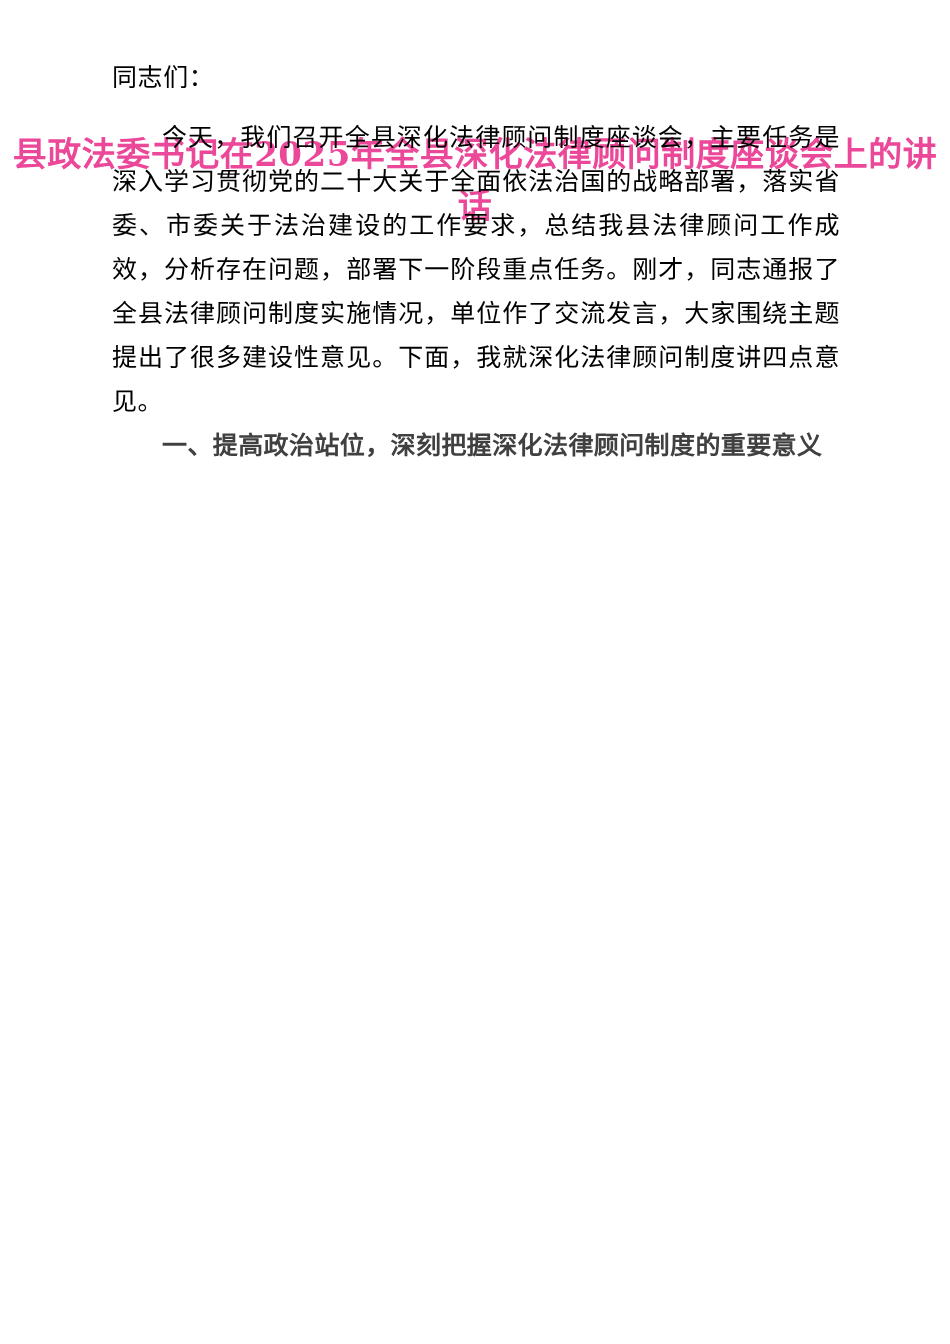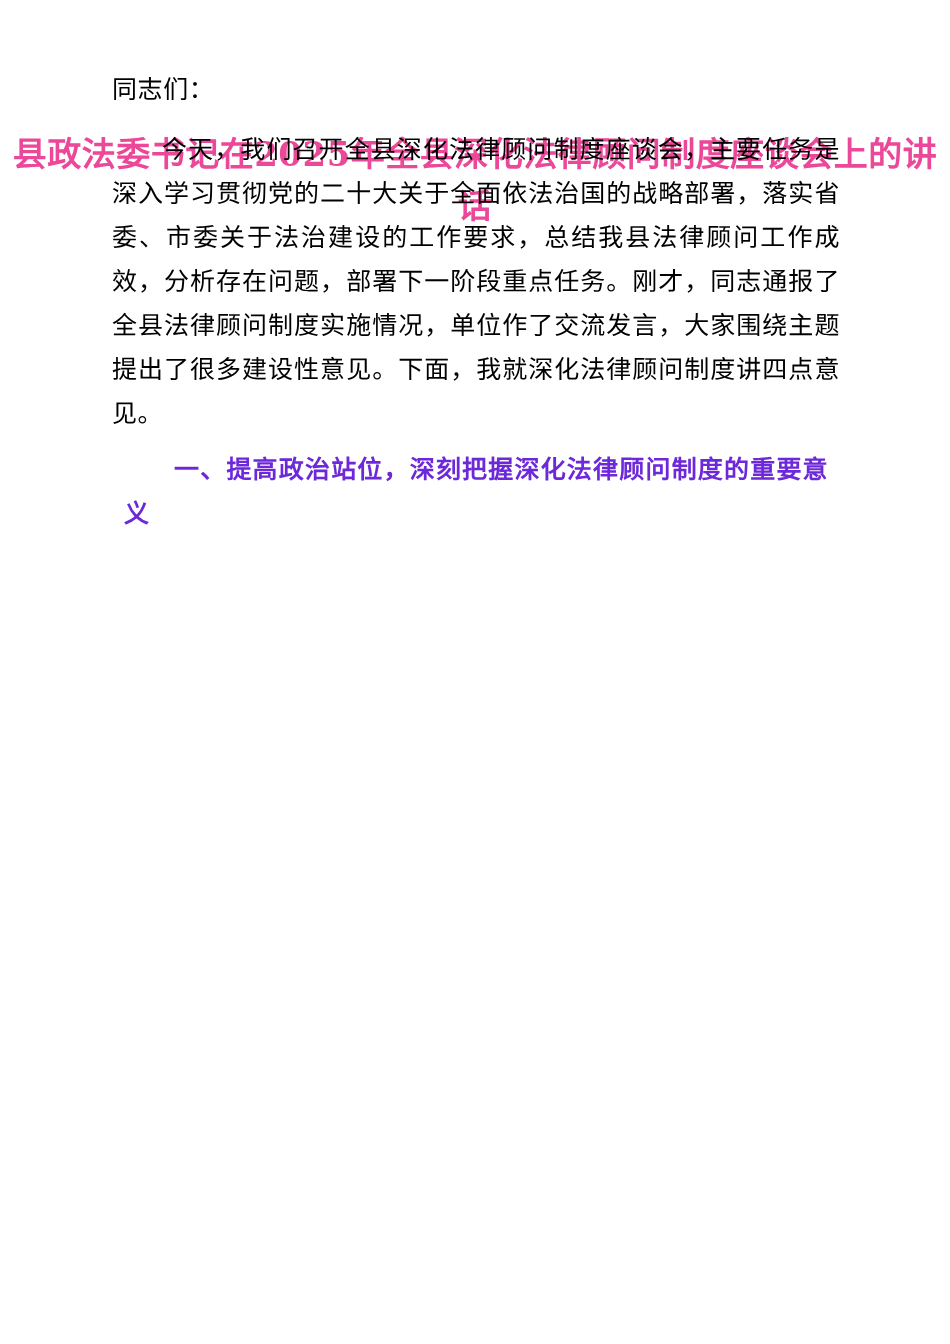--- a/index.html
+++ b/index.html
@@ -15,21 +15,21 @@
     height: 1344px;
     background: #ffffff;
     margin: 0 auto;
     overflow: hidden;
     box-sizing: border-box;
   }
 
   .doc-body {
     position: absolute;
     left: 112px;
-    top: 12px;
+    top: 0;
     width: 728px;
   }
 
   
   .doc-title {
     margin: 0;
     padding: 0;
     padding-top: 128px;
     text-align: center;
     font-family: "DejaVu Serif", "Liberation Serif", serif;
@@ -62,28 +62,28 @@
     text-indent: 0;
     margin-top: 56px;
   }
 
   .para.first-body {
     margin-top: 16px;
   }
 
   
   .section-heading {
-    margin: 12px;
+    margin: 0;
     padding: 0;
     text-indent: 2em;
     font-family: "DejaVu Sans", "Liberation Sans", sans-serif;
     font-weight: 700;
     font-size: 25px;
     line-height: 44px;
-    color: #6d28d9;
+    color: #404040;
     letter-spacing: 0.4px;
     text-align: justify;
     text-justify: inter-ideograph;
   }
 </style>
 </head>
 <body>
 
 <div class="page" style="background: rgb(255, 255, 255); color: rgb(0, 0, 0);">
 

